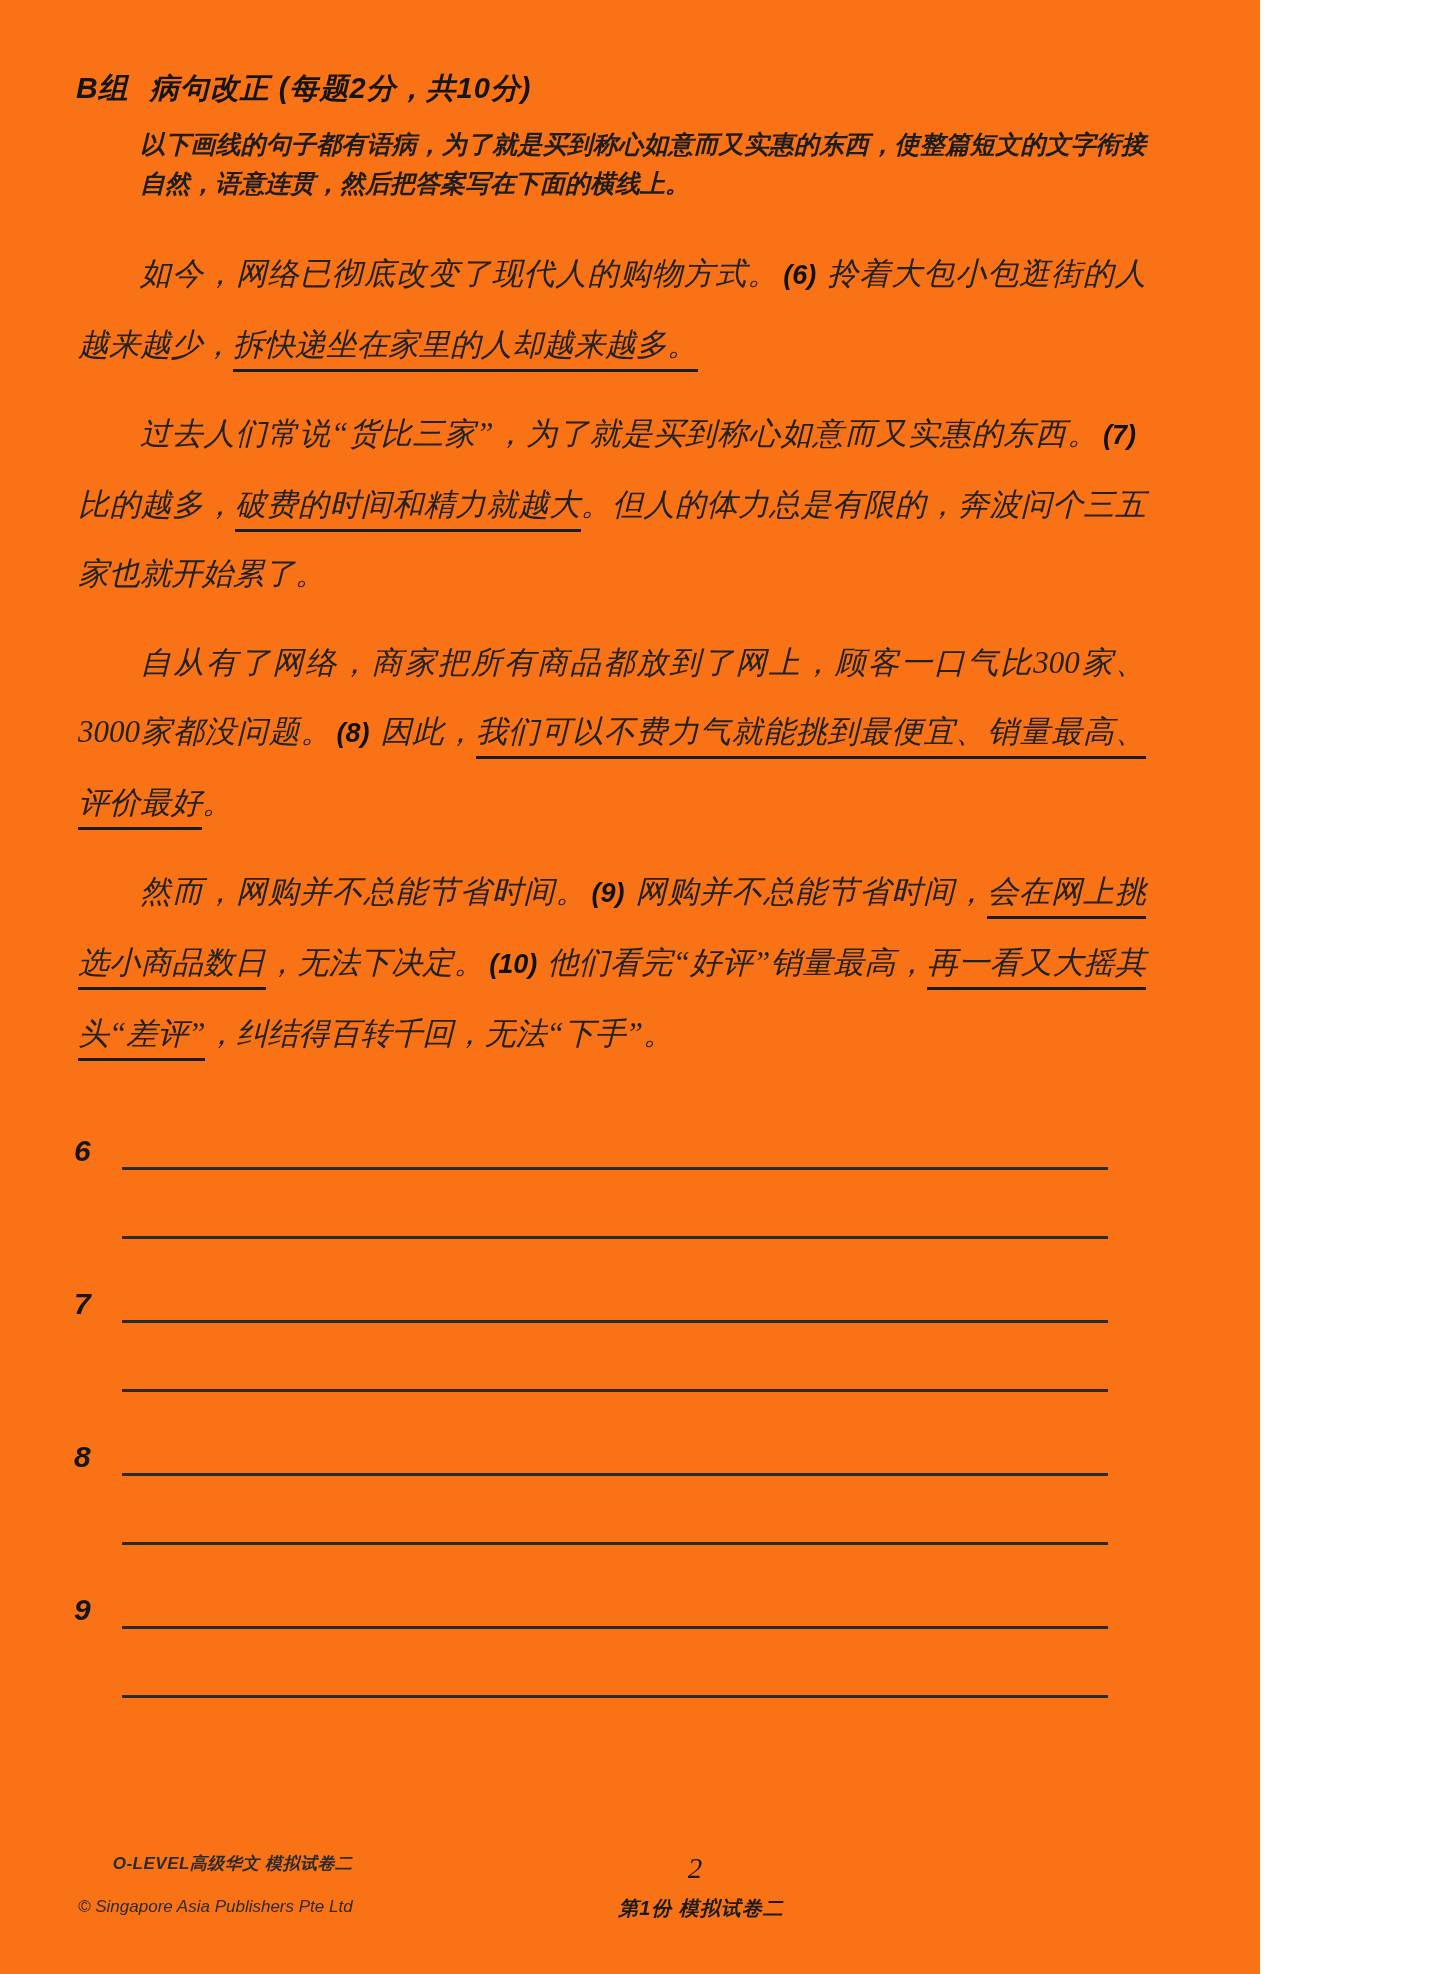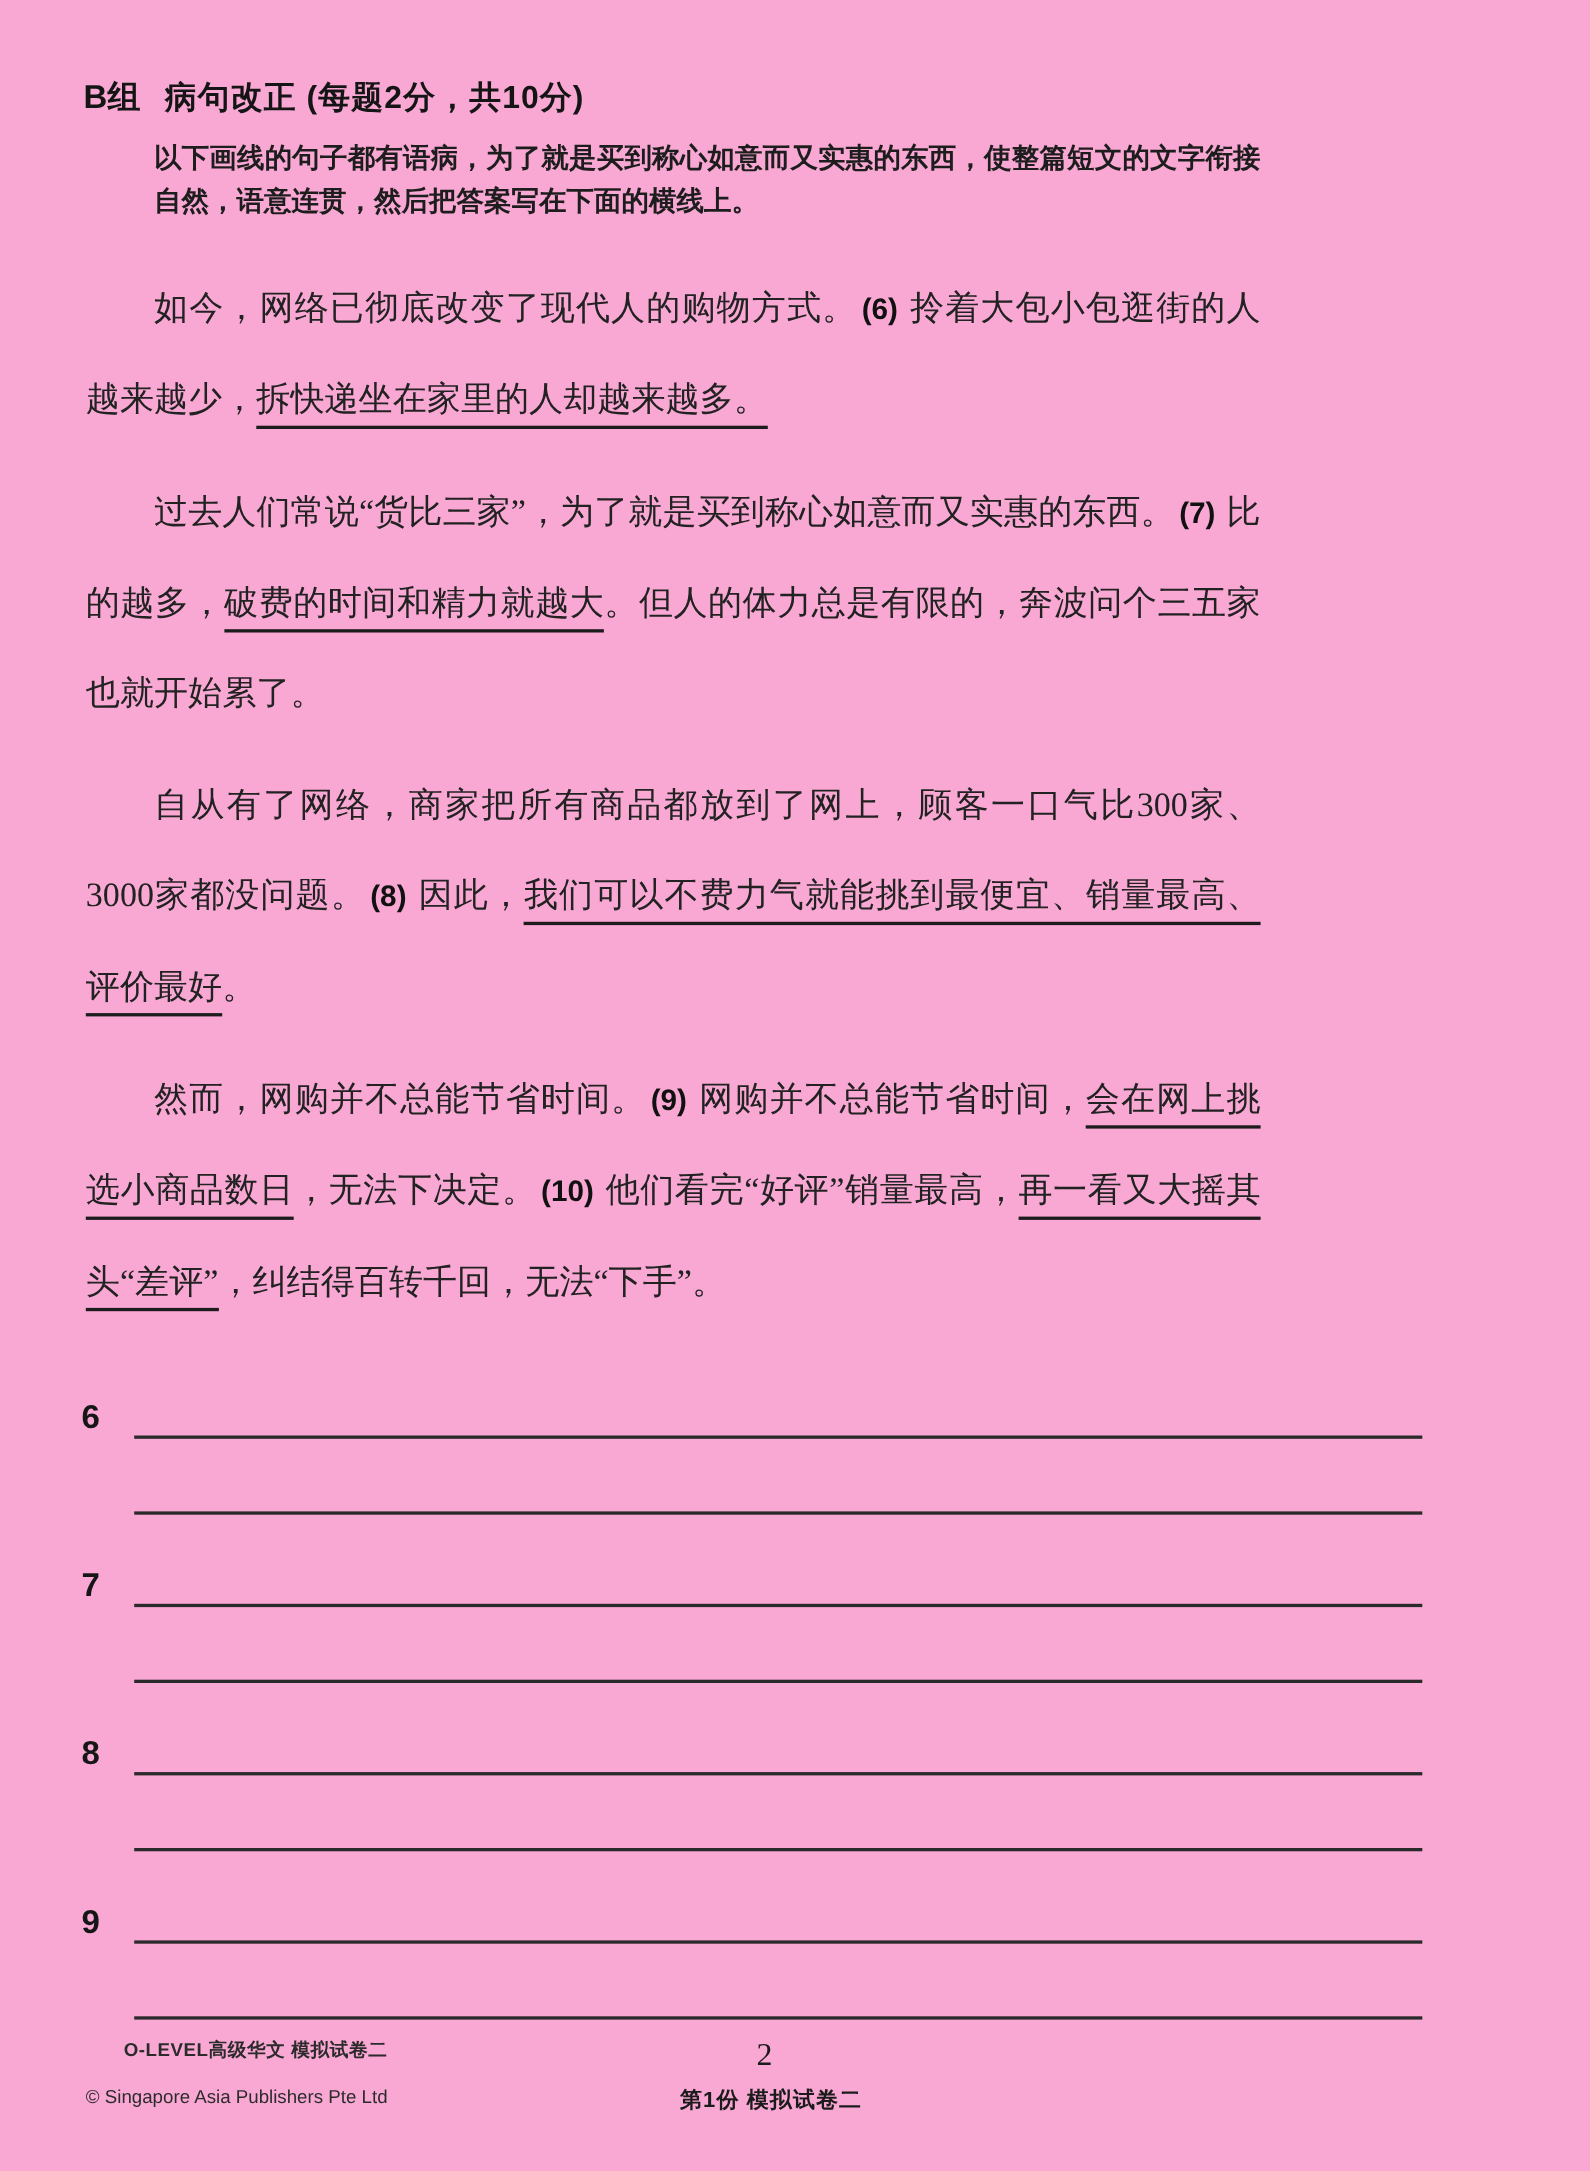--- a/index.html
+++ b/index.html
@@ -1,22 +1,23 @@
 <!DOCTYPE html>
 <html><head>
 <meta charset="utf-8">
 <style>
   html,body{margin:0;padding:0;background:#ffffff;}
   .page{
     position:relative;
-    width:1445px;height:1974px;
-    background:#f9a8d4;
+    width:1260px;height:1974px;
+    background:#f97316;
     color:#1b1b1b;
     overflow:hidden;
     font-family:"Liberation Sans", sans-serif;
+    font-style:italic;
   }
   
   .header{
     padding-top:68px;
     margin-left:76px;
     display:flex;
     align-items:baseline;
     gap:22px;
   }
   .hdr-label{
@@ -41,21 +42,21 @@
   }
   
   .passage{
     margin:36px 78px 0 78px;
     width:1068px;
   }
   .para{
     margin:0 0 20px 0;
     font-family:"Liberation Serif", serif;
     font-size:31px;
-    line-height:82px;
+    line-height:69px;
     text-align:justify;
     text-indent:2em;
     color:#222222;
   }
   .para .plain{}
   .para .marker{
     font-family:"Liberation Sans", sans-serif;
     font-weight:bold;
     font-size:27px;
     margin:0 10px 0 4px;

